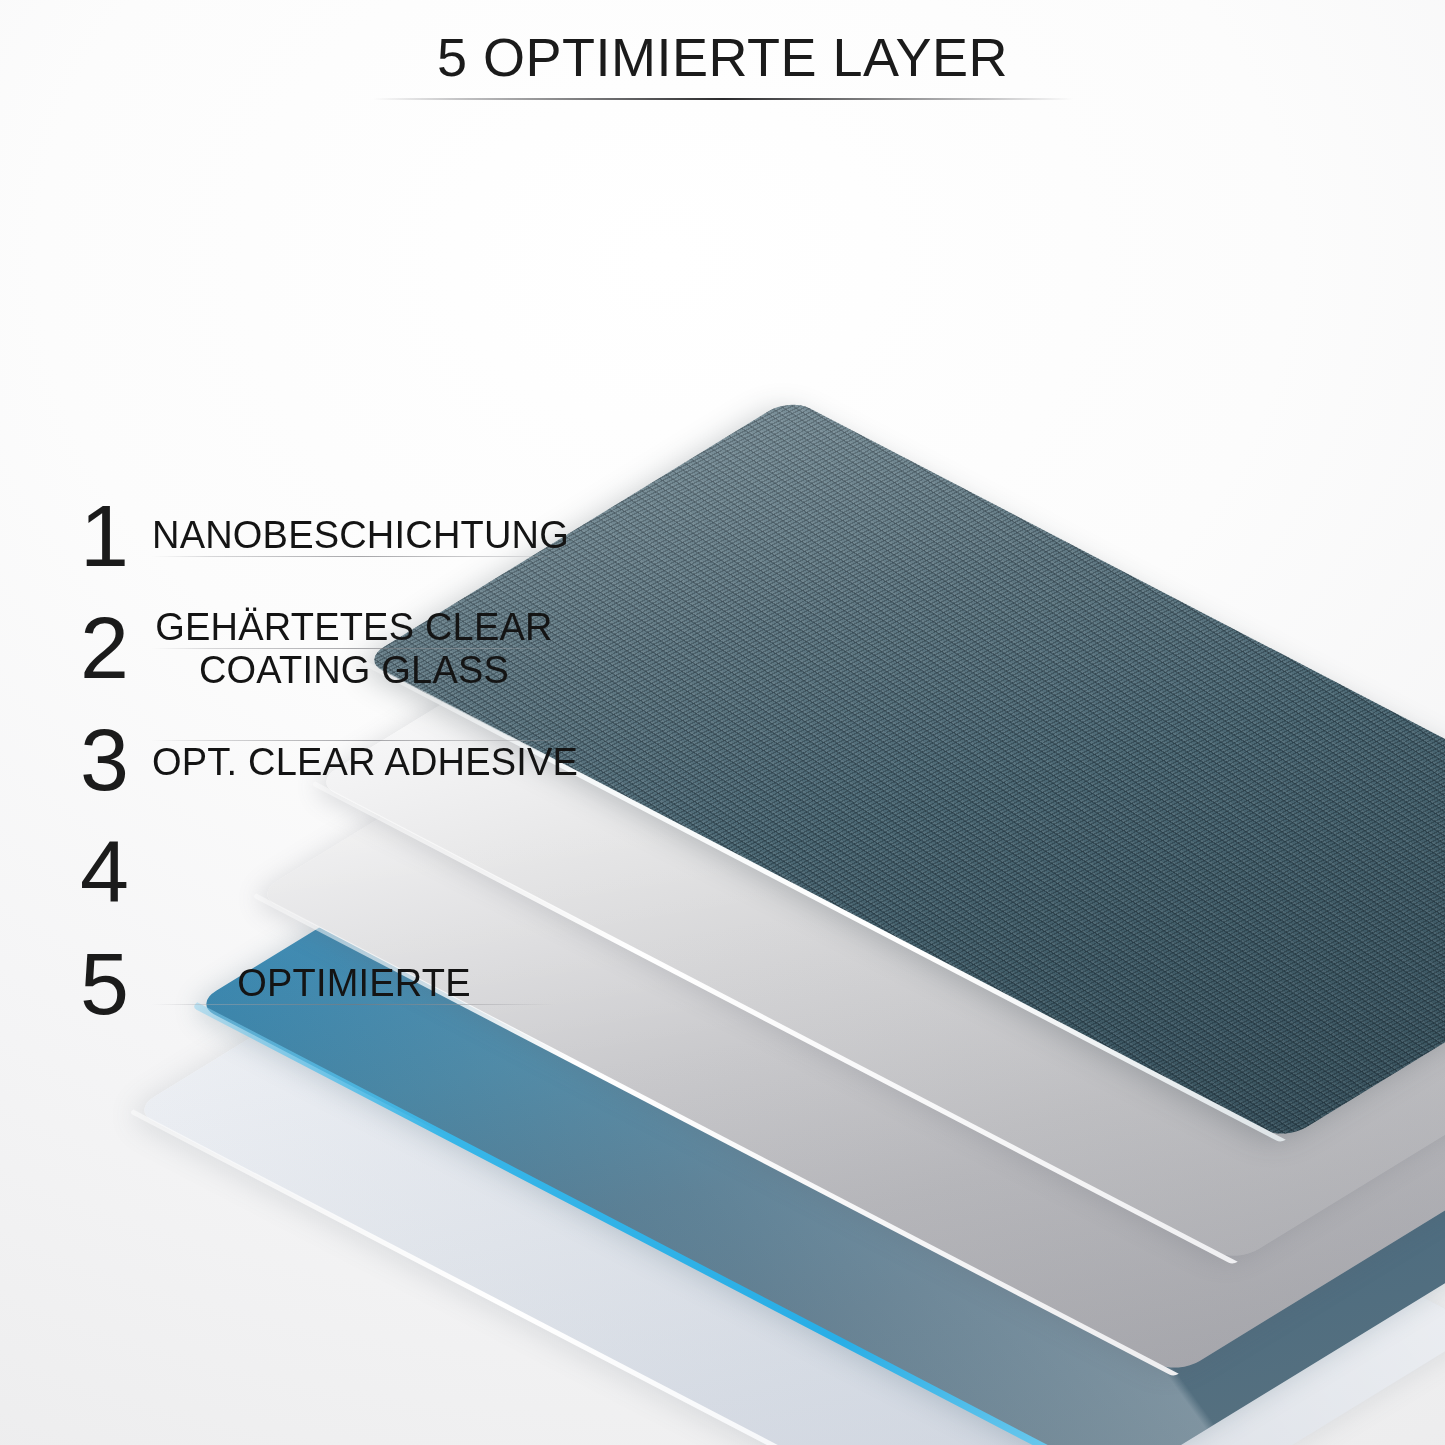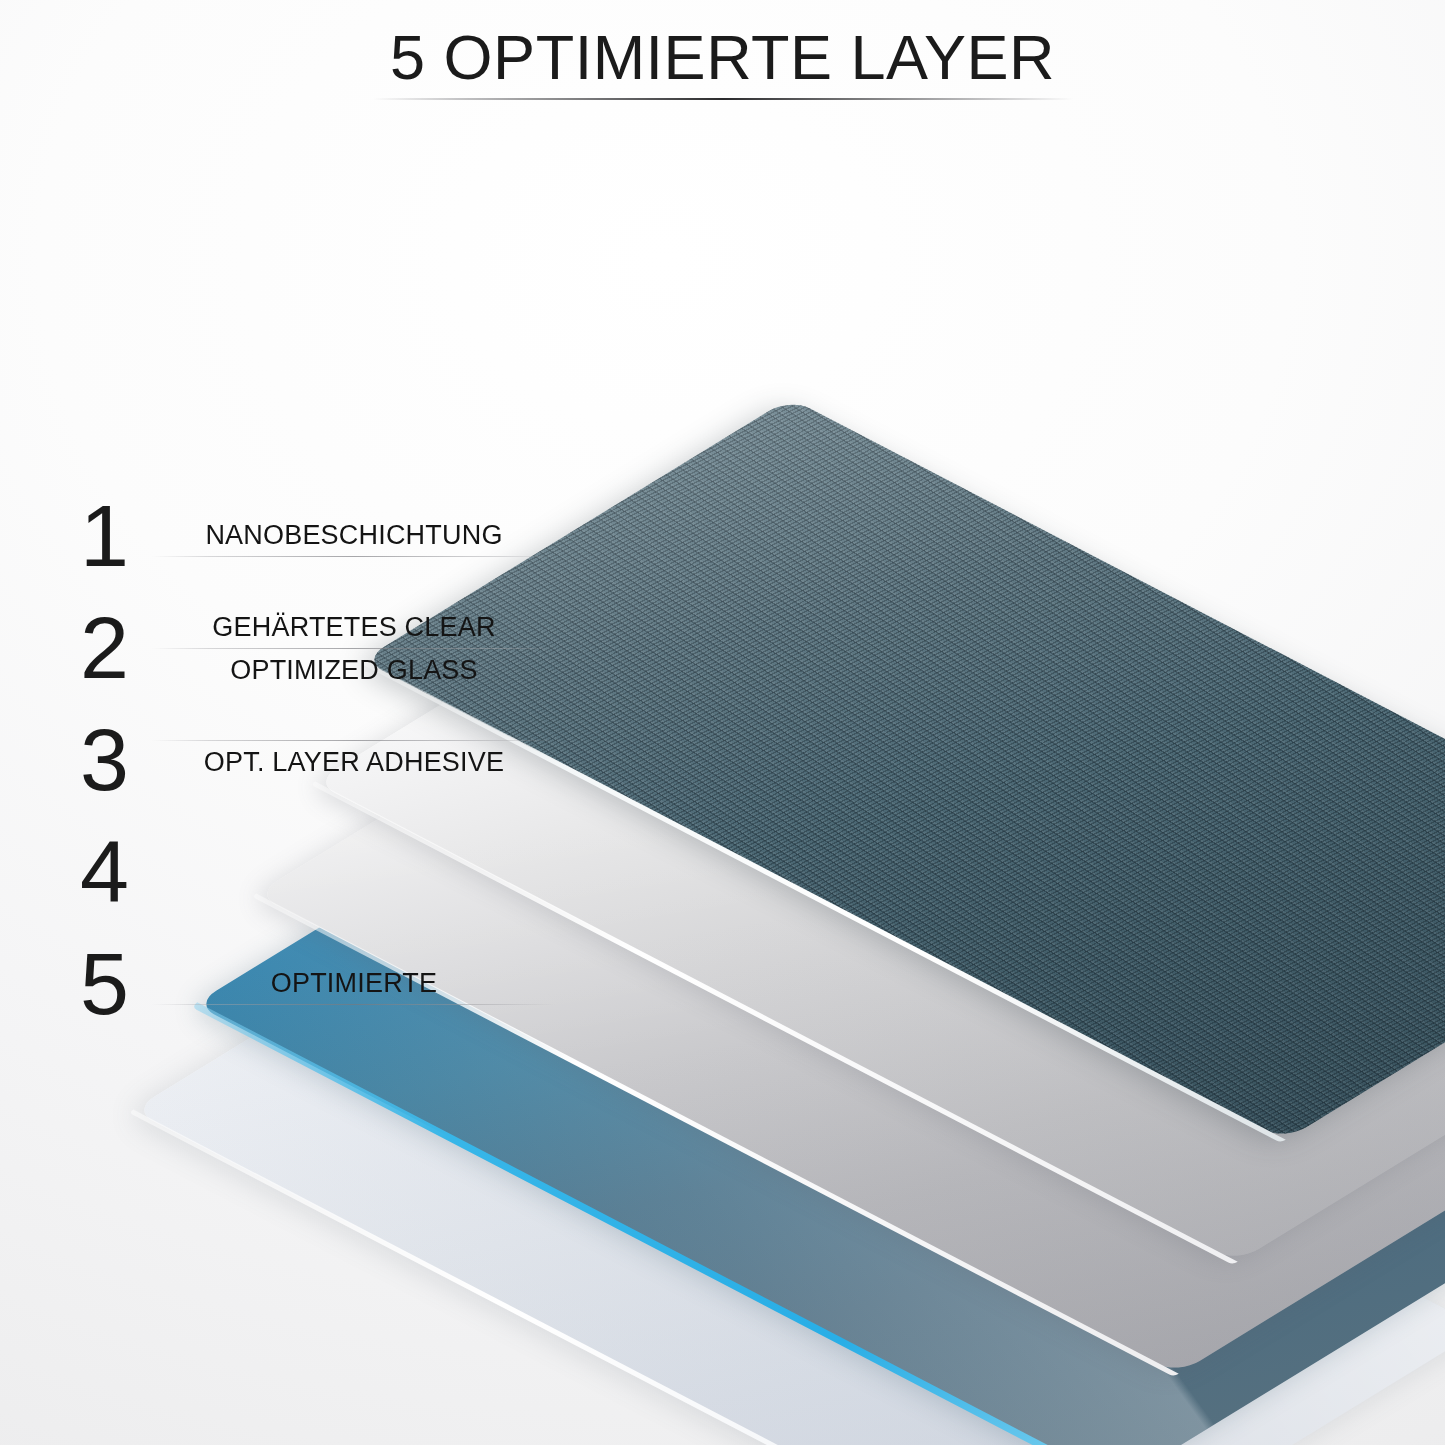--- a/index.html
+++ b/index.html
@@ -27,21 +27,21 @@
   
   .title-block {
     position: absolute;
     left: 0;
     top: 20px;
     width: 1445px;
     text-align: center;
     z-index: 40;
   }
   .title-line {
-    font-size: 63px;
+    font-size: 54px;
     line-height: 74px;
     letter-spacing: 0.5px;
     color: #1b1b1b;
     font-weight: 400;
     white-space: nowrap;
   }
   .title-rule {
     width: 700px;
     height: 2px;
     margin: 4px auto 6px auto;
@@ -74,21 +74,21 @@
     line-height: 92px;
     font-weight: 300;
     color: #1b1b1b;
     letter-spacing: -1px;
   }
   .legend-texts {
     flex: 1 1 auto;
     text-align: center;
   }
   .legend-de, .legend-en {
-    font-size: 27px;
+    font-size: 38px;
     line-height: 40px;
     color: #141414;
     font-weight: 400;
     letter-spacing: 0.2px;
     white-space: nowrap;
   }
   .legend-rule {
     height: 1px;
     margin: 1px 0;
     background: linear-gradient(to right,
@@ -306,29 +306,29 @@
         <div class="legend-de">NANOBESCHICHTUNG</div>
         <div class="legend-rule"></div>
       </div>
     </div>
 
     <div class="legend-row">
       <div class="legend-num">2</div>
       <div class="legend-texts">
         <div class="legend-de">GEHÄRTETES CLEAR</div>
         <div class="legend-rule"></div>
-        <div class="legend-en">OPTIMIZED GLASS</div>
+        <div class="legend-en">COATING GLASS</div>
       </div>
     </div>
 
     <div class="legend-row">
       <div class="legend-num">3</div>
       <div class="legend-texts">
         <div class="legend-rule"></div>
-        <div class="legend-en">OPT. LAYER ADHESIVE</div>
+        <div class="legend-en">OPT. CLEAR ADHESIVE</div>
       </div>
     </div>
 
     <div class="legend-row">
       <div class="legend-num">4</div>
     </div>
 
     <div class="legend-row">
       <div class="legend-num">5</div>
       <div class="legend-texts">

